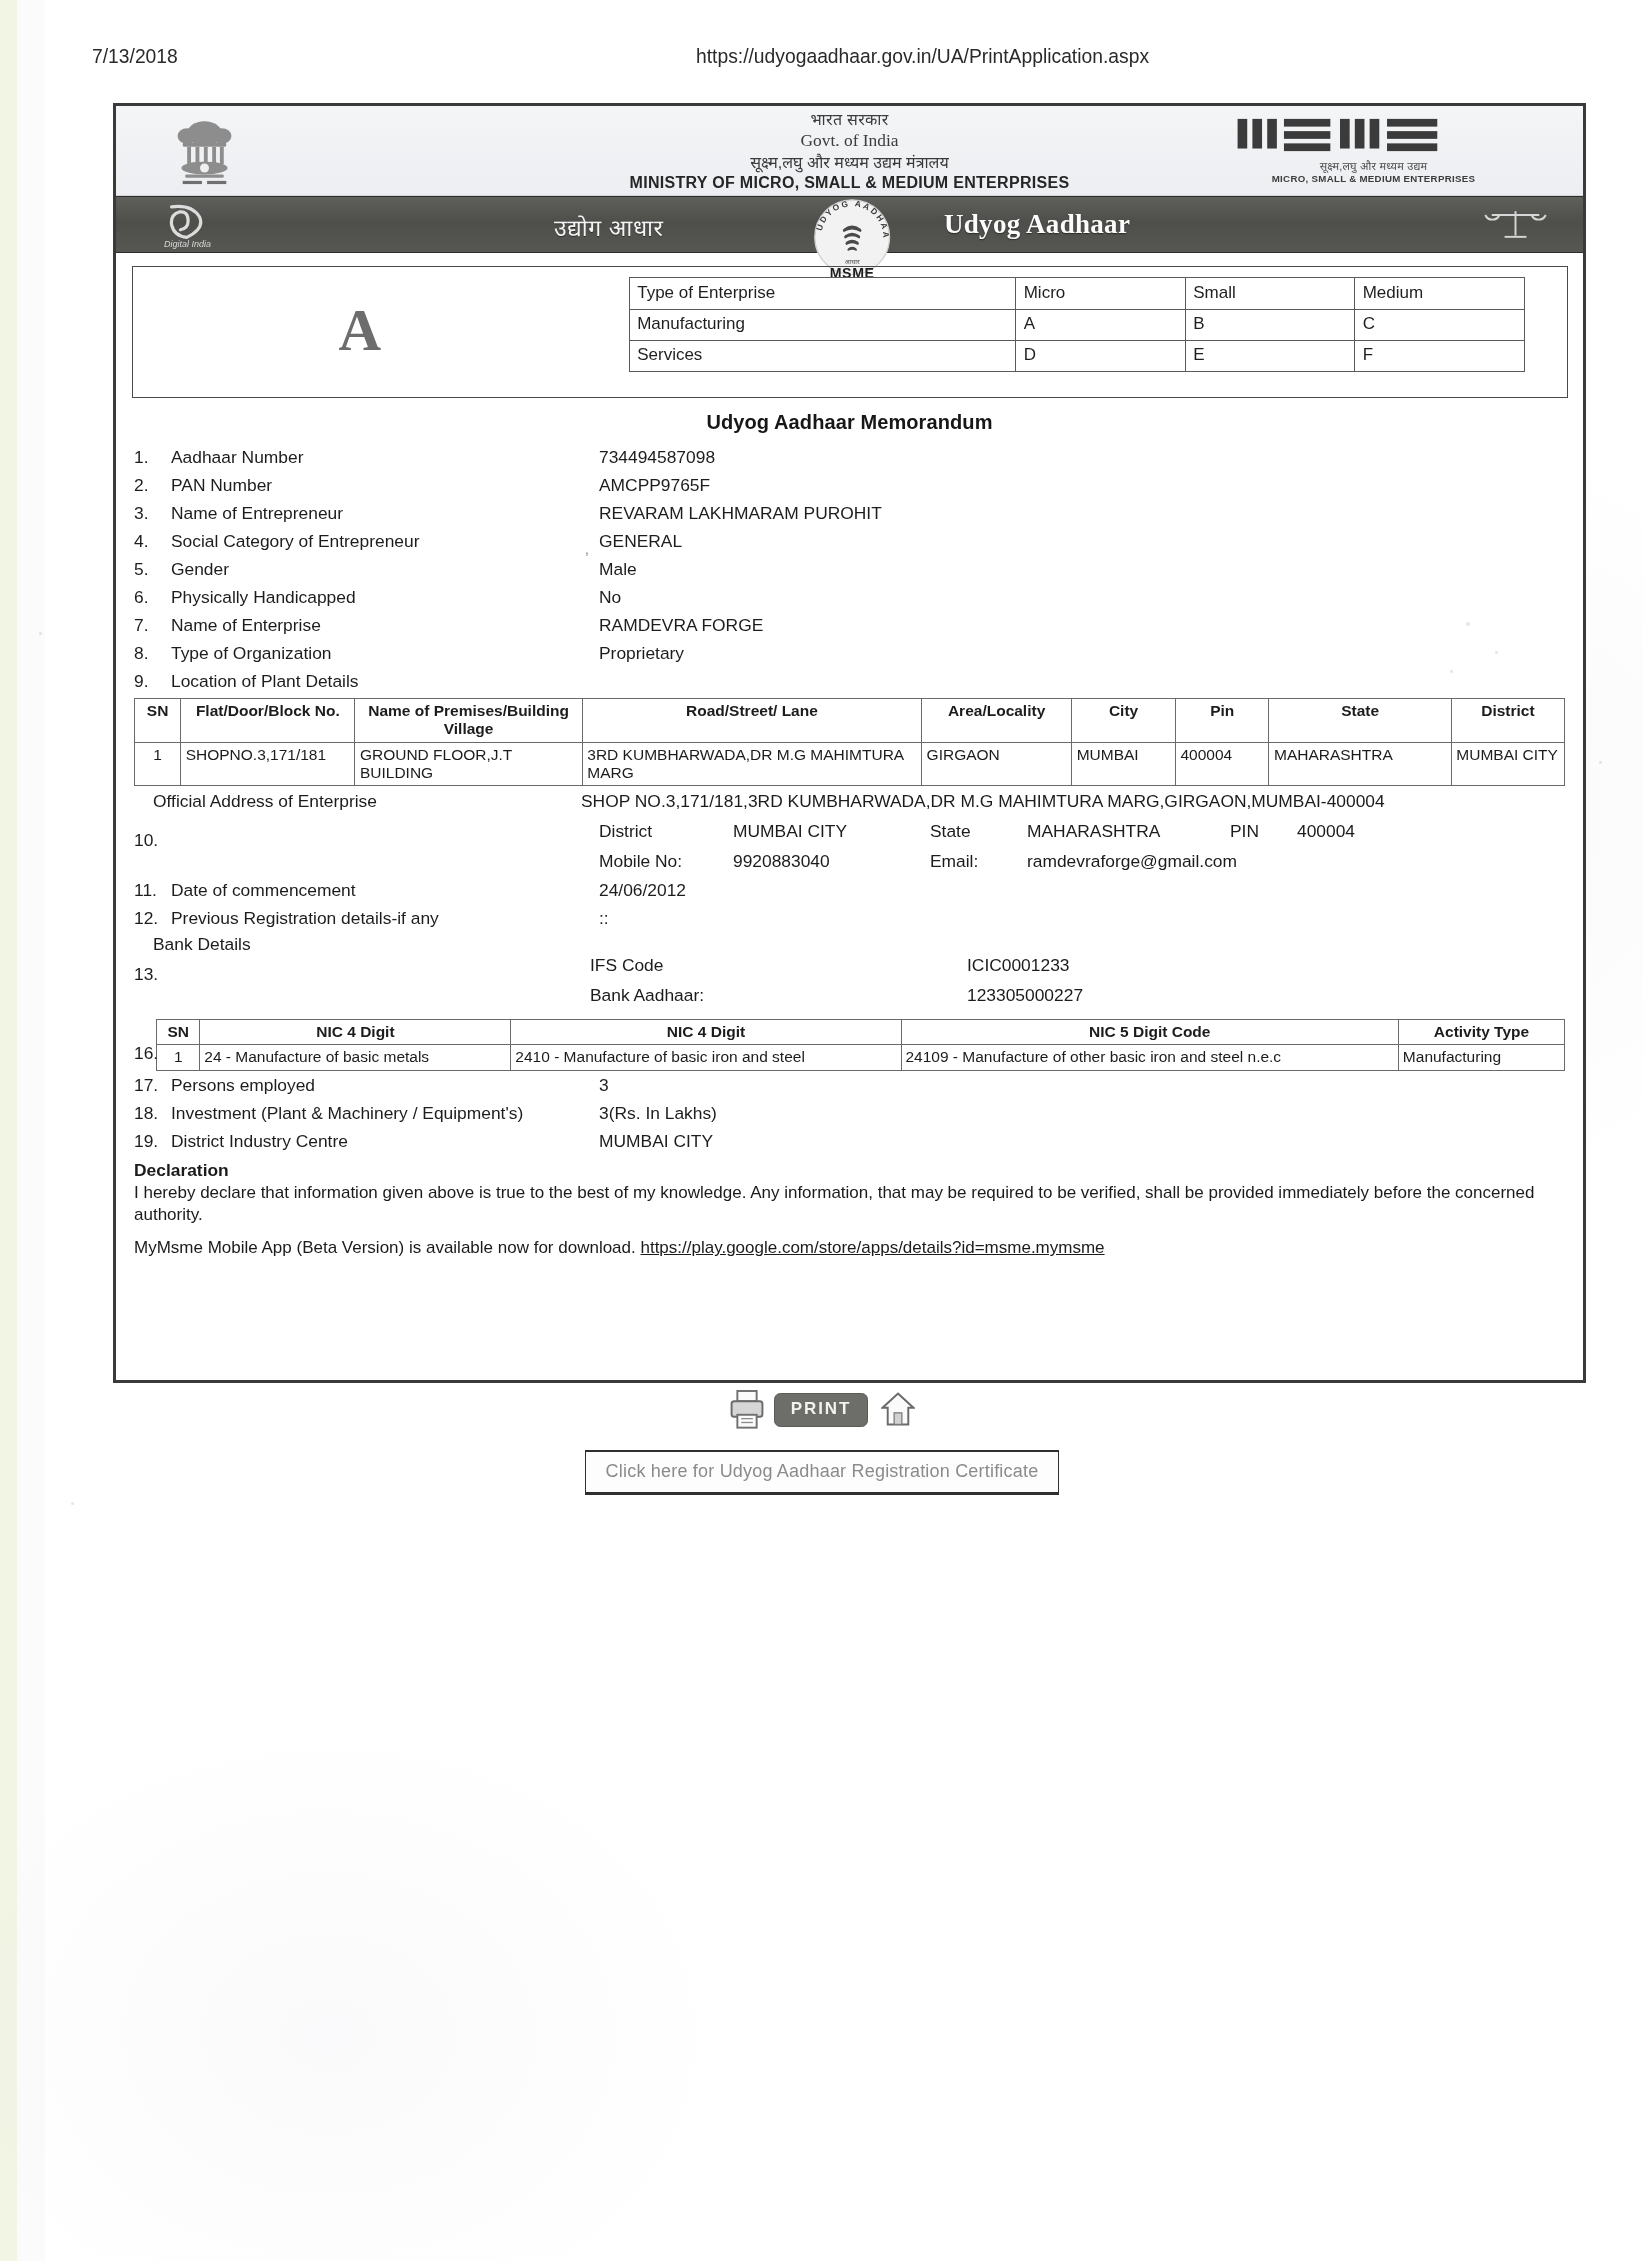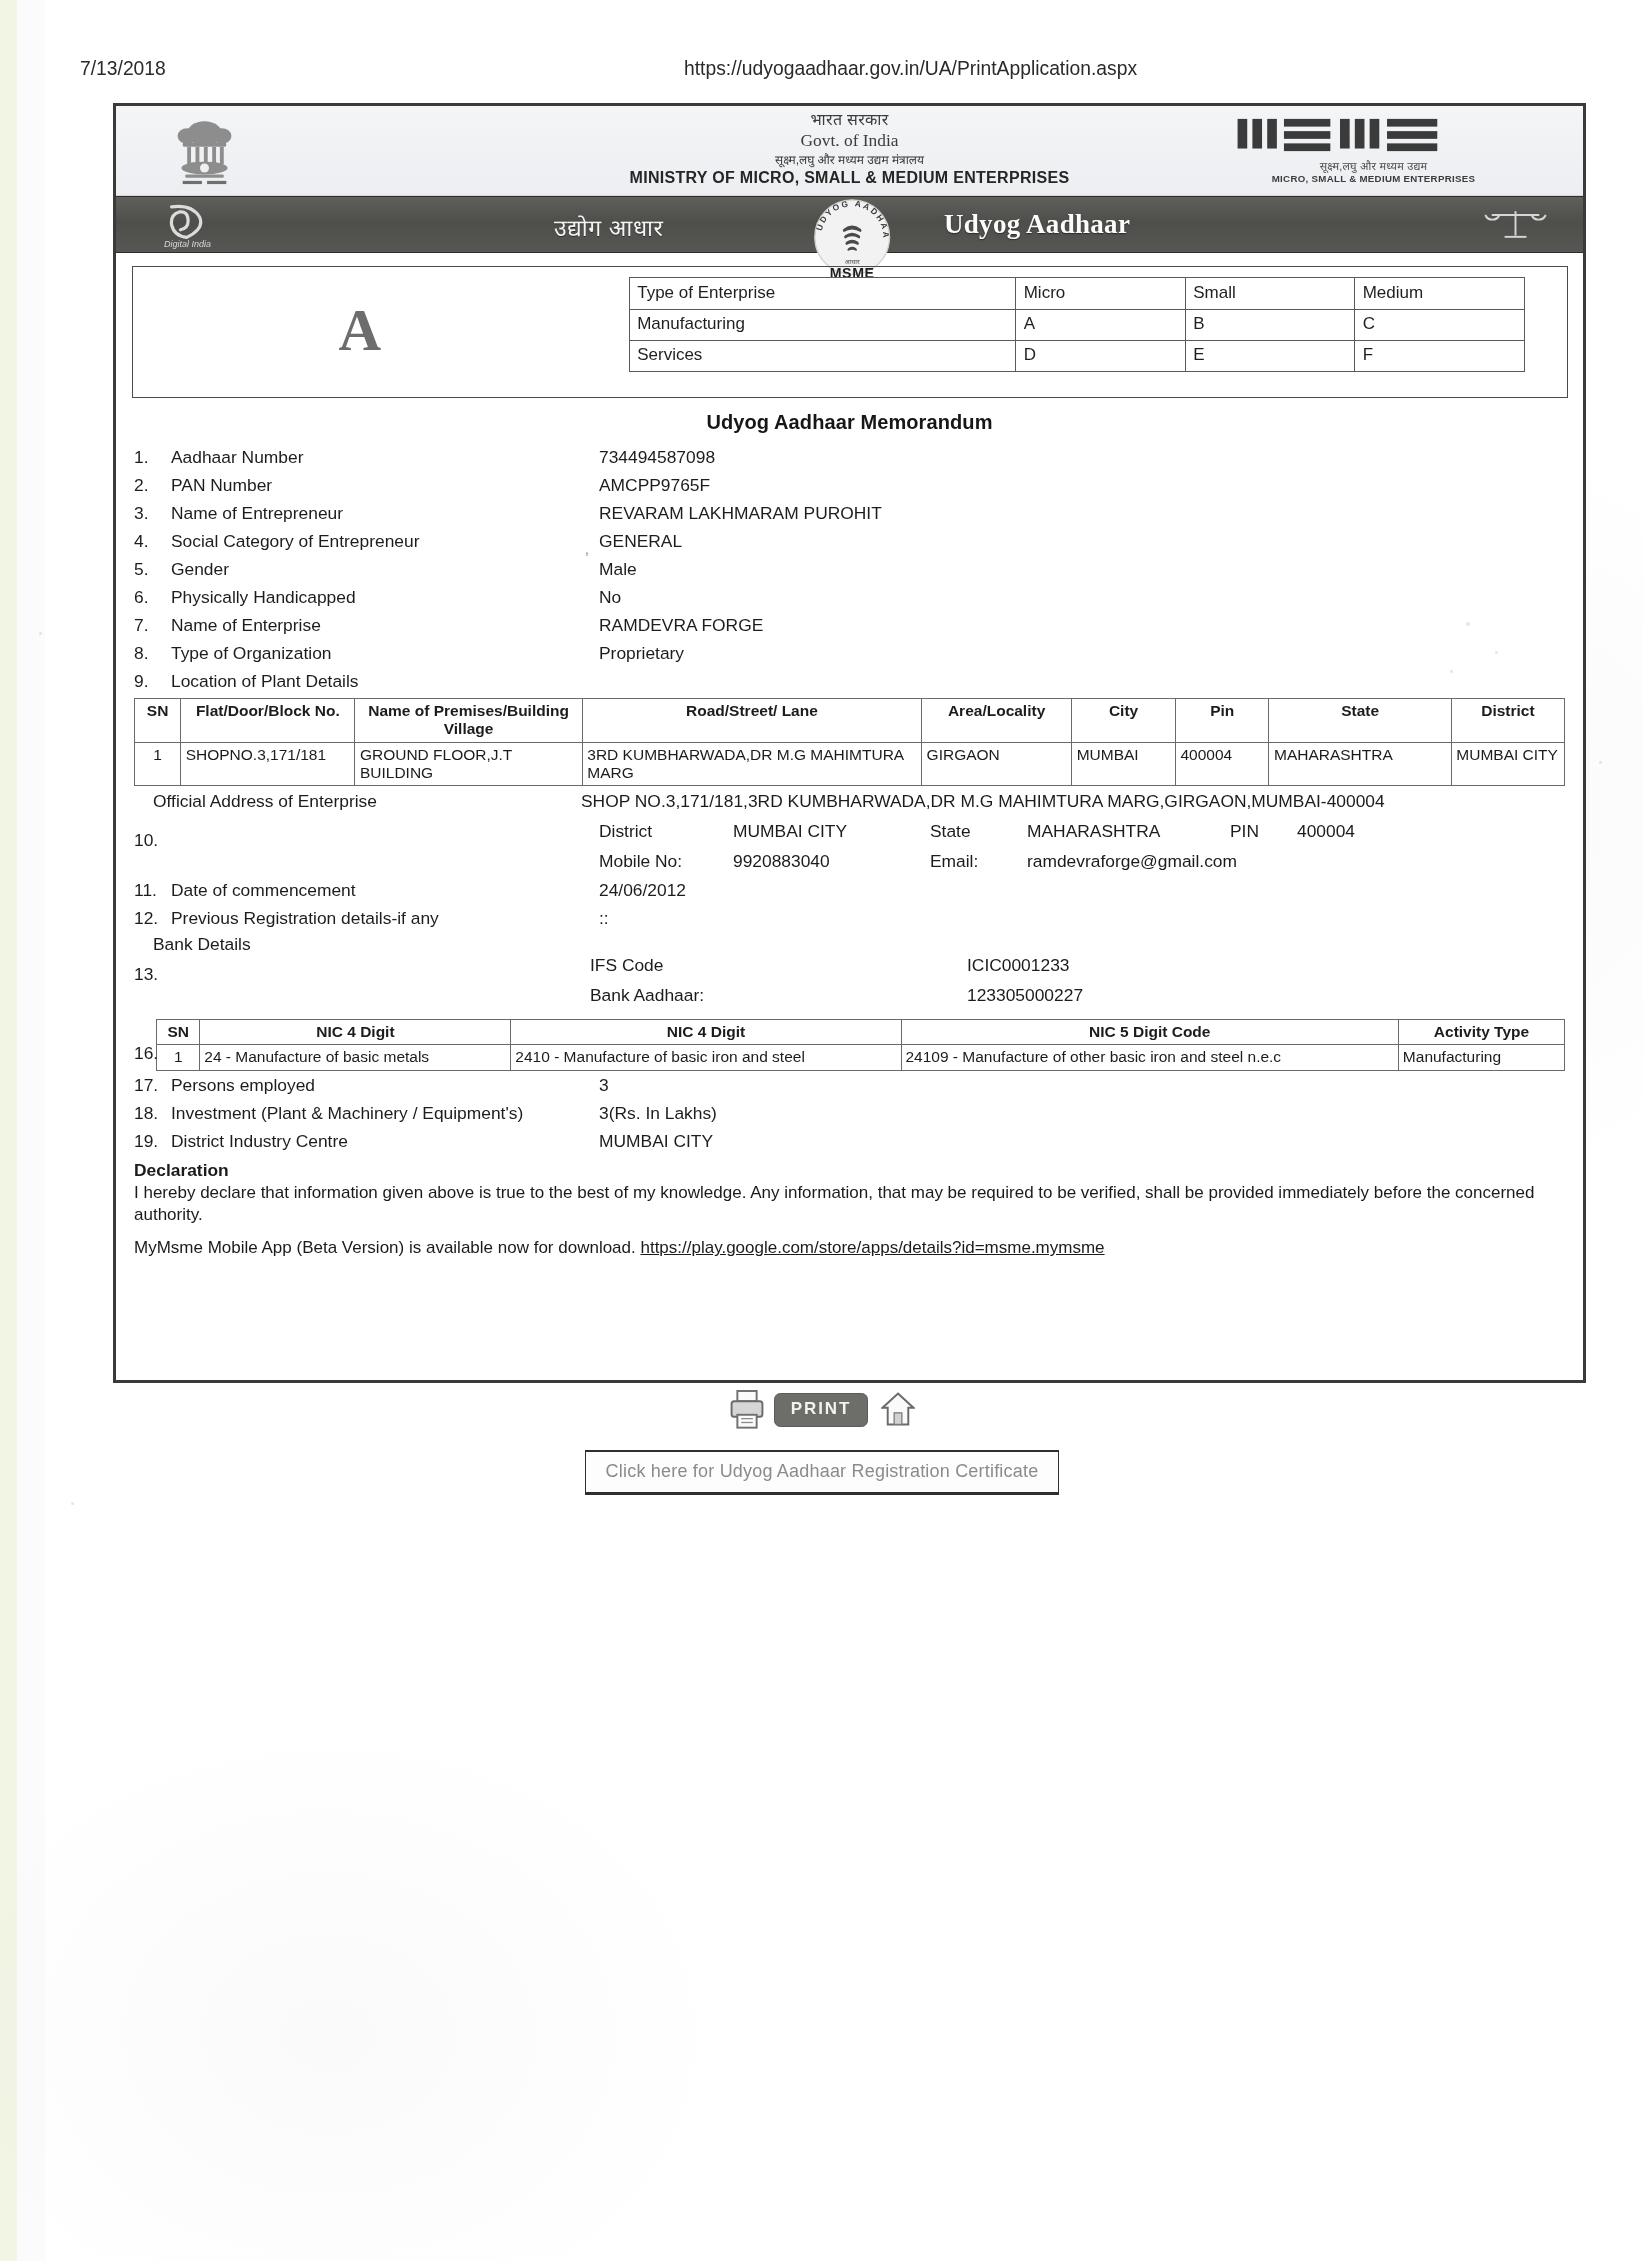--- a/index.html
+++ b/index.html
@@ -24,25 +24,24 @@
     position: absolute; inset: 0;
     pointer-events: none;
     background:
       radial-gradient(ellipse 902px 580px at 78% 36%, rgba(200,200,215,.13), rgba(255,255,255,0) 70%),
       radial-gradient(ellipse 580px 451px at 20% 90%, rgba(205,205,220,.10), rgba(255,255,255,0) 70%);
   }
 
   
   .print-head {
     position: absolute;
-    top: 46px; left: 4px; right: 0;
+    top: 46px; left: 16px; right: 0;
     height: 26px;
     font-size: 19.3px;
     color: #2a2a2a;
-    margin-top: 12px;
   }
   .print-head .ph-date { position: absolute; left: 76px; top: 0; }
   .print-head .ph-url  { position: absolute; left: 680px; top: 0; }
 
   
   .doc {
     position: absolute;
     left: 113px;
     top: 103px;
     width: 1473px;
@@ -62,21 +61,21 @@
   .emblem {
     position: absolute; left: 50px; top: 7.7px;
     width: 77px; height: 76px;
   }
   .gov-block {
     position: absolute; left: 0; right: 0; top: 5.2px;
     text-align: center;
   }
   .gov-hi { font-size: 16px; color: #3c3c3c; letter-spacing: 0.3px; line-height: 1.15; }
   .gov-en { font-family: "Liberation Serif", serif; font-size: 17.4px; color: #3c3c3c; line-height: 1.2; }
-  .min-hi { font-size: 12px; color: #3a3a3a; margin-top: 2.6px; line-height: 1.2; }
+  .min-hi { font-size: 16px; color: #3a3a3a; margin-top: 2.6px; line-height: 1.2; }
   .min-en { font-size: 16px; font-weight: bold; color: #262626; letter-spacing: 0.3px; margin-top: 1.9px; }
 
   .msme-logo {
     position: absolute; right: 71px; top: 9px;
     width: 277px; text-align: center;
   }
   .msme-bars { height: 40px; display: block; }
   .msme-hi { font-size: 11px; color: #4b4b4b; margin-top: 2.6px; letter-spacing: 0.2px; }
   .msme-en { font-size: 9.7px; color: #3c3c3c; font-weight: bold; letter-spacing: 0.3px; }
 

